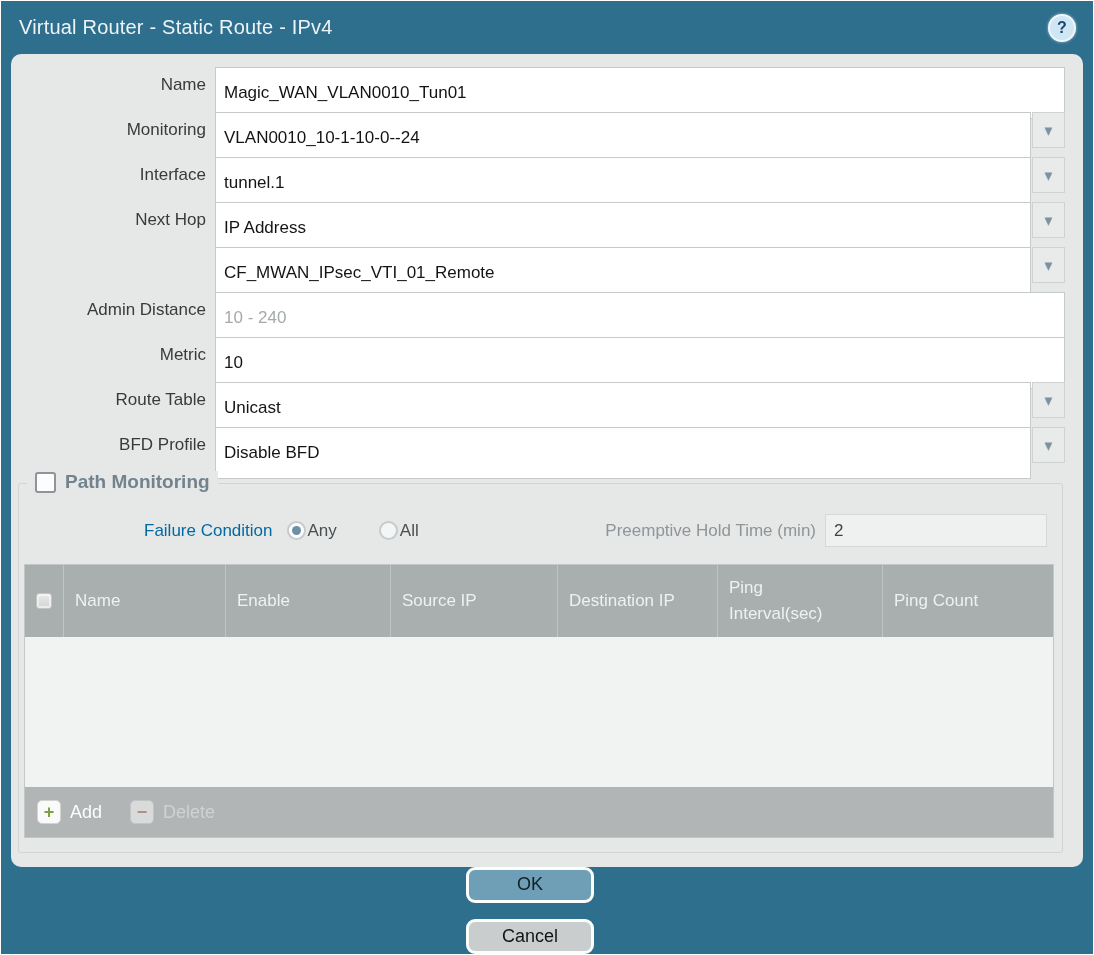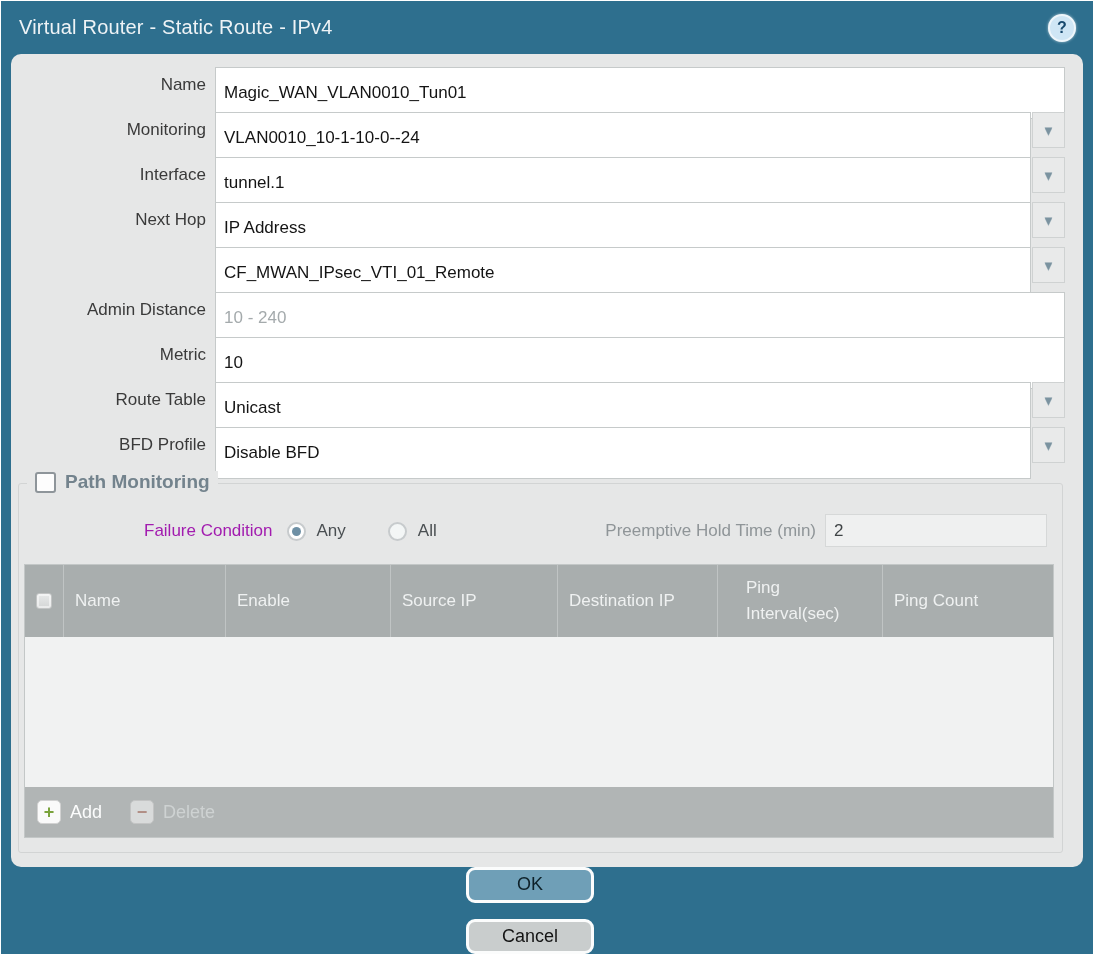--- a/index.html
+++ b/index.html
@@ -61,23 +61,23 @@
   .pm-legend{
     position:absolute;top:-13px;left:8px;background:#e6e7e7;
     padding:0 8px;display:flex;align-items:center;gap:9px;
   }
   .pm-check{
     width:17px;height:17px;box-sizing:content-box;border:2px solid #8e959a;
     background:#fdfdfd;border-radius:3px;cursor:pointer;
   }
   .pm-legend-text{font-size:19px;font-weight:bold;color:#73838d;}
   .fc-row{display:flex;align-items:center;margin:4px 0 17px 0;}
-  .fc-label{margin-left:120px;font-size:17px;color:#a21caf;}
+  .fc-label{margin-left:120px;font-size:17px;color:#0369a1;}
   .radio-group{display:flex;align-items:center;margin-left:14px;gap:42px;}
-  .radio-opt{display:flex;align-items:flex-end;gap:11px;cursor:pointer;}
+  .radio-opt{display:flex;align-items:flex-start;gap:2px;cursor:pointer;}
   .radio{
     width:19px;height:19px;border-radius:50%;box-sizing:border-box;
     border:2px solid #c7cbcd;background:#f3f6f6;position:relative;
   }
   .radio.sel{background:#fff;}
   .radio.sel::after{
     content:"";position:absolute;left:3px;top:3px;right:3px;bottom:3px;
     border-radius:50%;background:#6e90a5;
   }
   .radio-label{font-size:17px;color:#4a4f52;}
@@ -94,21 +94,21 @@
   .th{
     box-sizing:border-box;display:flex;align-items:center;
     padding:0 11px;color:#eff1f1;font-size:17px;border-left:1px solid #c0c4c4;
   }
   .th:first-child{border-left:none;justify-content:center;padding:0;}
   .th-cb{flex:0 0 38px;}
   .th-name{flex:0 0 162px;}
   .th-enable{flex:0 0 165px;}
   .th-srcip{flex:0 0 167px;}
   .th-dstip{flex:0 0 160px;}
-  .th-pinginterval{flex:0 0 165px;justify-content:center;}
+  .th-pinginterval{flex:0 0 165px;}
   .th-pingcount{flex:1;}
   .th-wrap{max-width:108px;display:inline-block;line-height:1.55;}
   .hdr-check{
     width:16px;height:16px;box-sizing:border-box;border:1px solid #c2c4c4;
     border-radius:3px;background:linear-gradient(#e8eaea,#d3d5d5);
     box-shadow:inset 0 0 0 2px rgba(255,255,255,.5);cursor:pointer;
   }
   .pm-body{height:150px;background:#f1f2f2;}
   .pm-footer{
     height:50px;background:#b1b5b5;display:flex;align-items:center;

